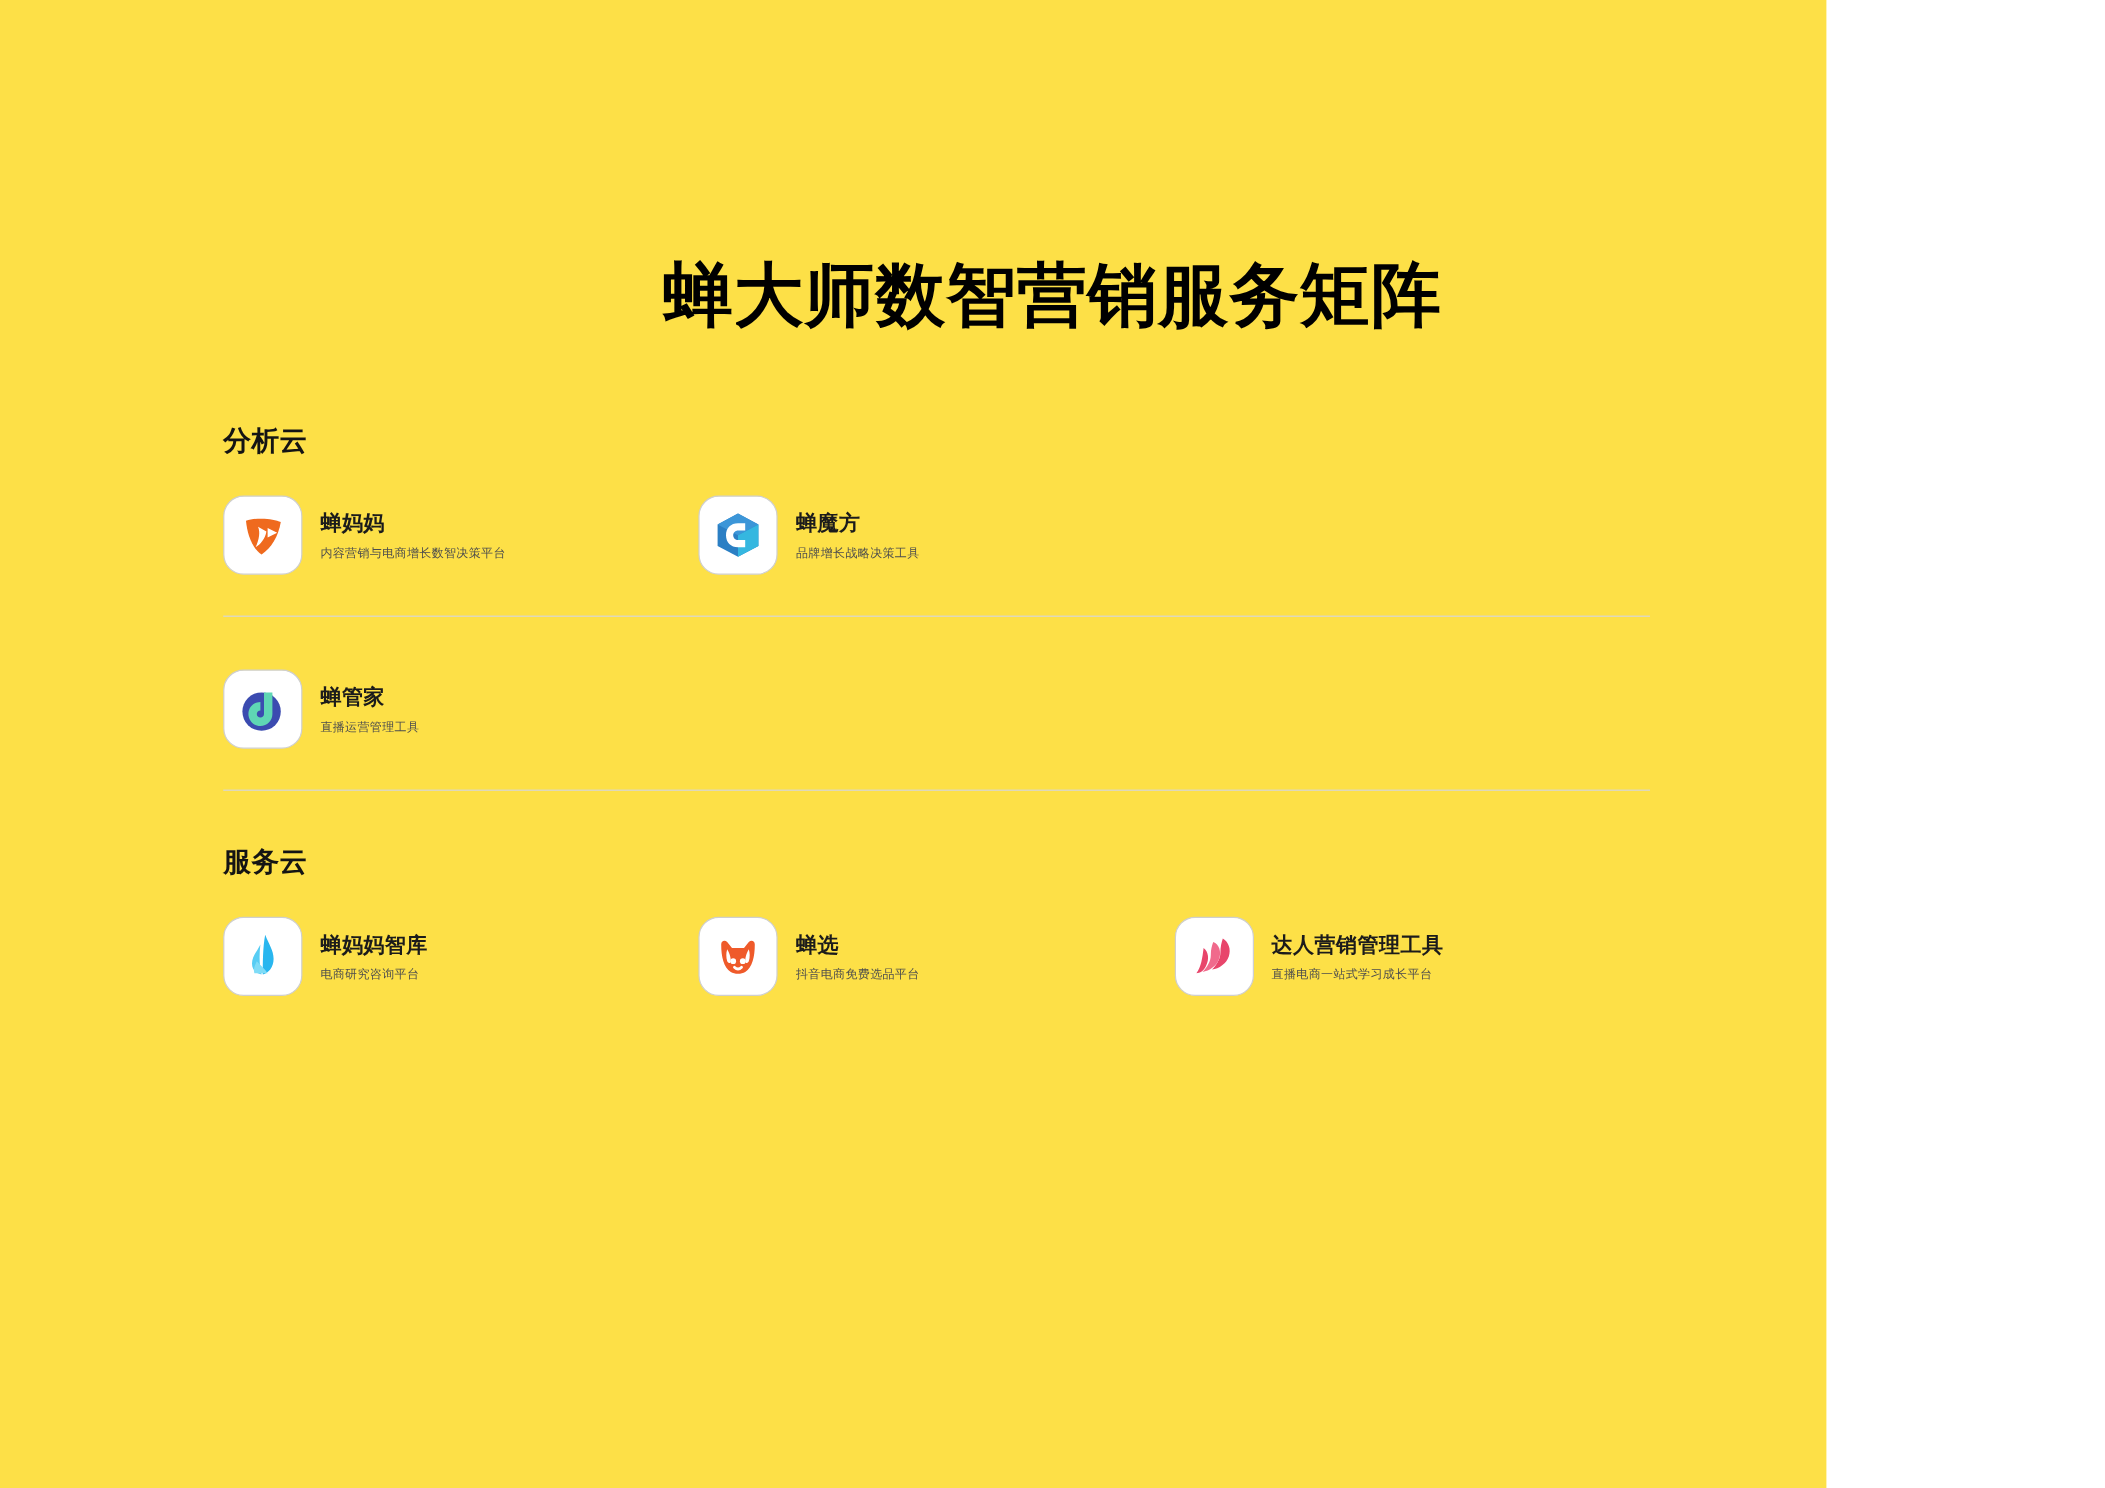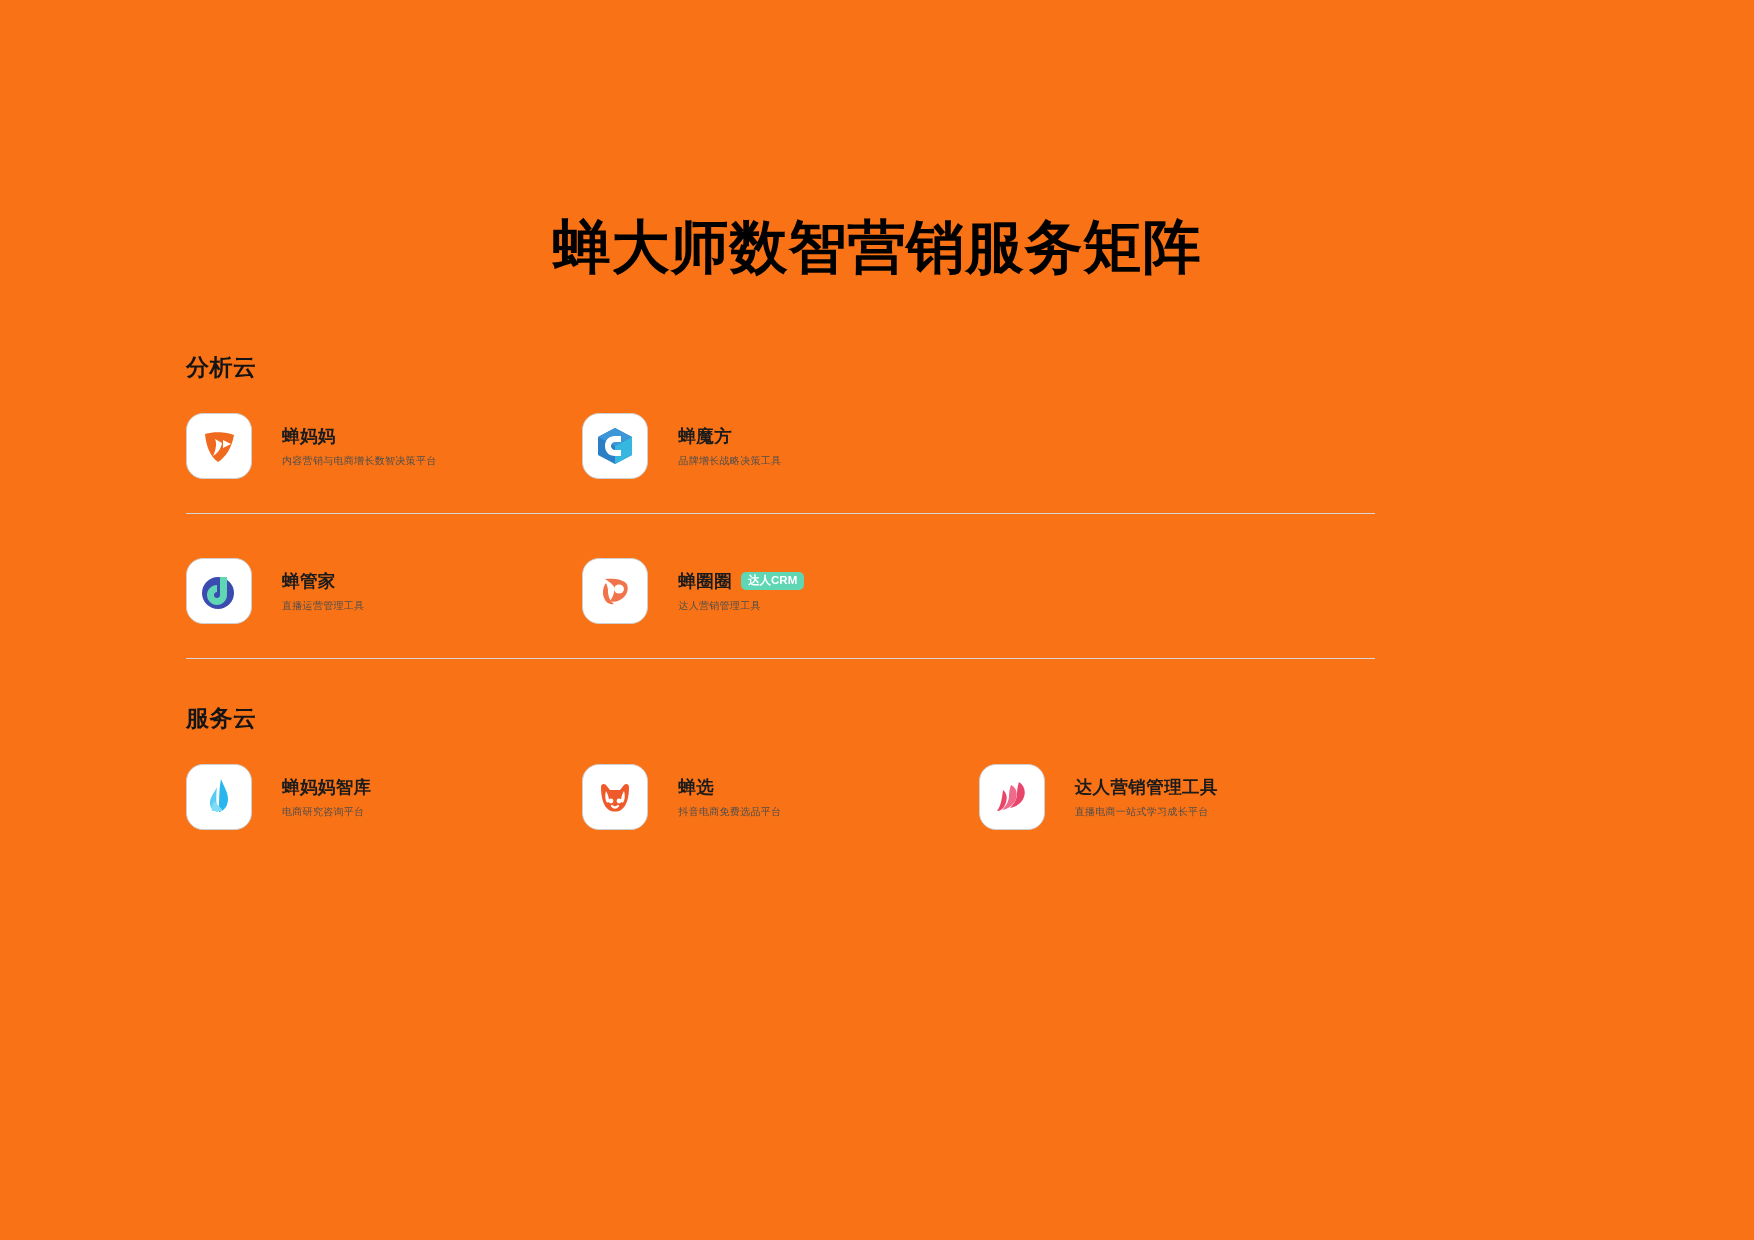--- a/index.html
+++ b/index.html
@@ -7,23 +7,23 @@
   html, body {
     width: 1754px;
     height: 1240px;
     background: #ffffff;
     font-family: "Liberation Sans", "DejaVu Sans", sans-serif;
     -webkit-font-smoothing: antialiased;
   }
 
   .page {
     position: relative;
-    width: 1754px;
+    width: 1522px;
     height: 1240px;
-    background: #f97316;
+    background: #fde047;
     overflow: hidden;
   }
 
   .page-title {
     position: absolute;
     top: 214px;
     left: 0;
     width: 1754px;
     text-align: center;
     font-size: 58px;
@@ -64,21 +64,22 @@
   .card-grid {
     display: grid;
     grid-template-columns: repeat(3, 1fr);
     column-gap: 0px;
     row-gap: 24px;
   }
 
   .card {
     display: flex;
     align-items: center;
-    gap: 30px;
+    gap: 15px;
+    font-family: Liberation Serif, serif;
   }
 
   .card-icon {
     flex: 0 0 auto;
     width: 66px;
     height: 66px;
     border-radius: 17px;
     border: 1px solid #cfcfcf;
     background: #ffffff;
     display: flex;
@@ -192,36 +193,20 @@
             </svg>
           </div>
           <div class="card-body">
             <div class="card-title-row">
               <span class="card-title">蝉管家</span>
             </div>
             <div class="card-desc">直播运营管理工具</div>
           </div>
         </div>
 
-        <div class="card">
-          <div class="card-icon">
-            <svg width="46" height="46" viewBox="0 0 46 46">
-              <path d="M13 11 C21 10, 30 11, 34 15 C37 19, 36 25, 32 29 C28 33, 22 35, 18 33 C21 29, 23 24, 22 19 C21 16, 17 14, 13 11 Z" fill="#f0734a"></path>
-              <path d="M14 15 C11 19, 10 25, 12 30 C14 35, 18 37, 22 36 C18 33, 16 28, 16 23 C16 20, 15 17, 14 15 Z" fill="#f0734a"></path>
-              <ellipse cx="27" cy="21" rx="5" ry="4.5" fill="#ffffff"></ellipse>
-            </svg>
-          </div>
-          <div class="card-body">
-            <div class="card-title-row">
-              <span class="card-title">蝉圈圈</span>
-              <span class="card-badge">达人CRM</span>
-            </div>
-            <div class="card-desc">达人营销管理工具</div>
-          </div>
-        </div>
 
         <div></div>
 
       </div>
     </div>
 
     <div class="divider"></div>
 
     <div class="section sec-service">
       <div class="section-heading">服务云</div>

